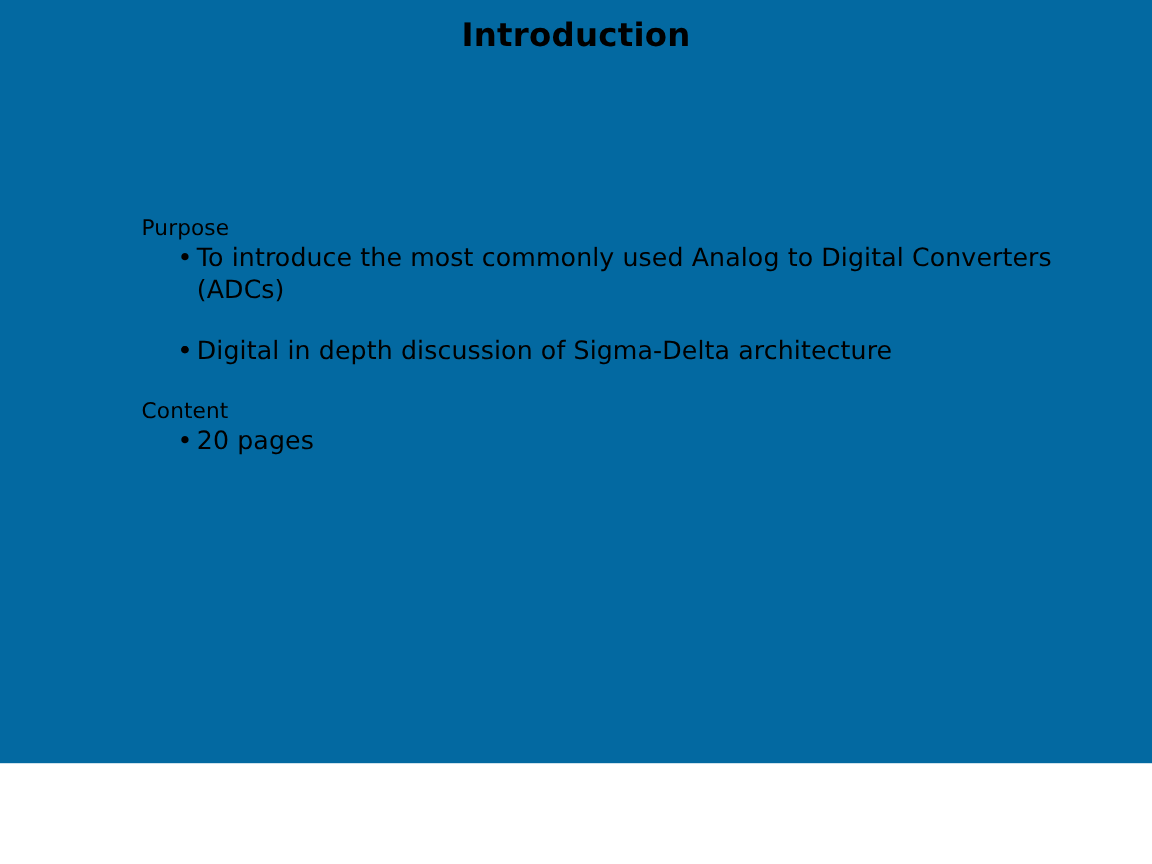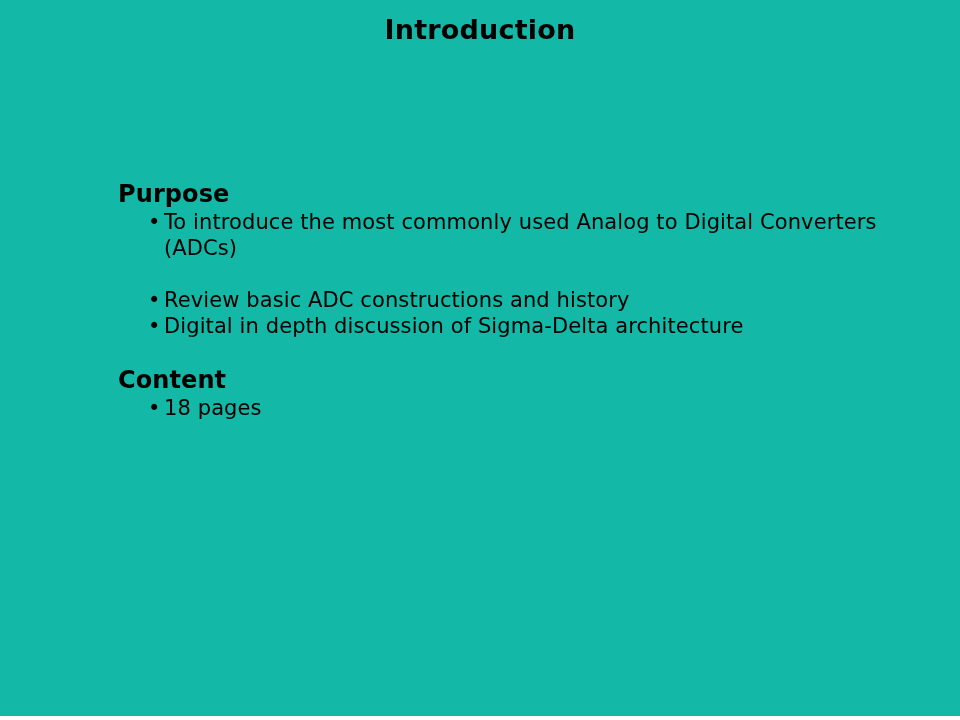--- a/index.html
+++ b/index.html
@@ -11,22 +11,22 @@
     height: 720px;
     background: #ffffff;
     font-family: "DejaVu Sans", sans-serif;
     color: #000000;
     overflow: hidden;
   }
 
   .slide {
     position: relative;
     width: 960px;
-    height: 716px;
-    background: #14b8a6;
+    height: 636px;
+    background: #0369a1;
   }
 
   .slide-title {
     position: absolute;
     top: 14px;
     left: 0;
     width: 960px;
     text-align: center;
     font-size: 27px;
     font-weight: bold;
@@ -42,22 +42,22 @@
   }
 
   .section {
     margin: 0 0 26px 0;
   }
   .section:last-child {
     margin-bottom: 16px;
   }
 
   .section-heading {
-    font-size: 24px;
-    font-weight: bold;
+    font-size: 18px;
+    font-weight: normal;
     line-height: 1.18;
     margin: 0 0 2px 0;
     letter-spacing: 0.1px;
   }
 
   .bullet-list {
     list-style: none;
     margin: 0;
     padding: 0;
   }
@@ -95,33 +95,32 @@
           <span class="bullet-marker">•</span>
           <span>To introduce the most commonly used Analog to Digital Converters (ADCs)</span>
         </li>
       </ul>
     </div>
 
     <div class="section">
       <ul class="bullet-list">
         <li class="bullet-item">
           <span class="bullet-marker">•</span>
-          <span>Review basic ADC constructions and history</span>
         </li>
         <li class="bullet-item">
           <span class="bullet-marker">•</span>
           <span>Digital in depth discussion of Sigma-Delta architecture</span>
         </li>
       </ul>
     </div>
 
     <div class="section">
       <div class="section-heading">Content</div>
       <ul class="bullet-list">
         <li class="bullet-item">
           <span class="bullet-marker">•</span>
-          <span>18 pages</span>
+          <span>20 pages</span>
         </li>
       </ul>
     </div>
 
   </div>
 </div>
 
 </body></html>

